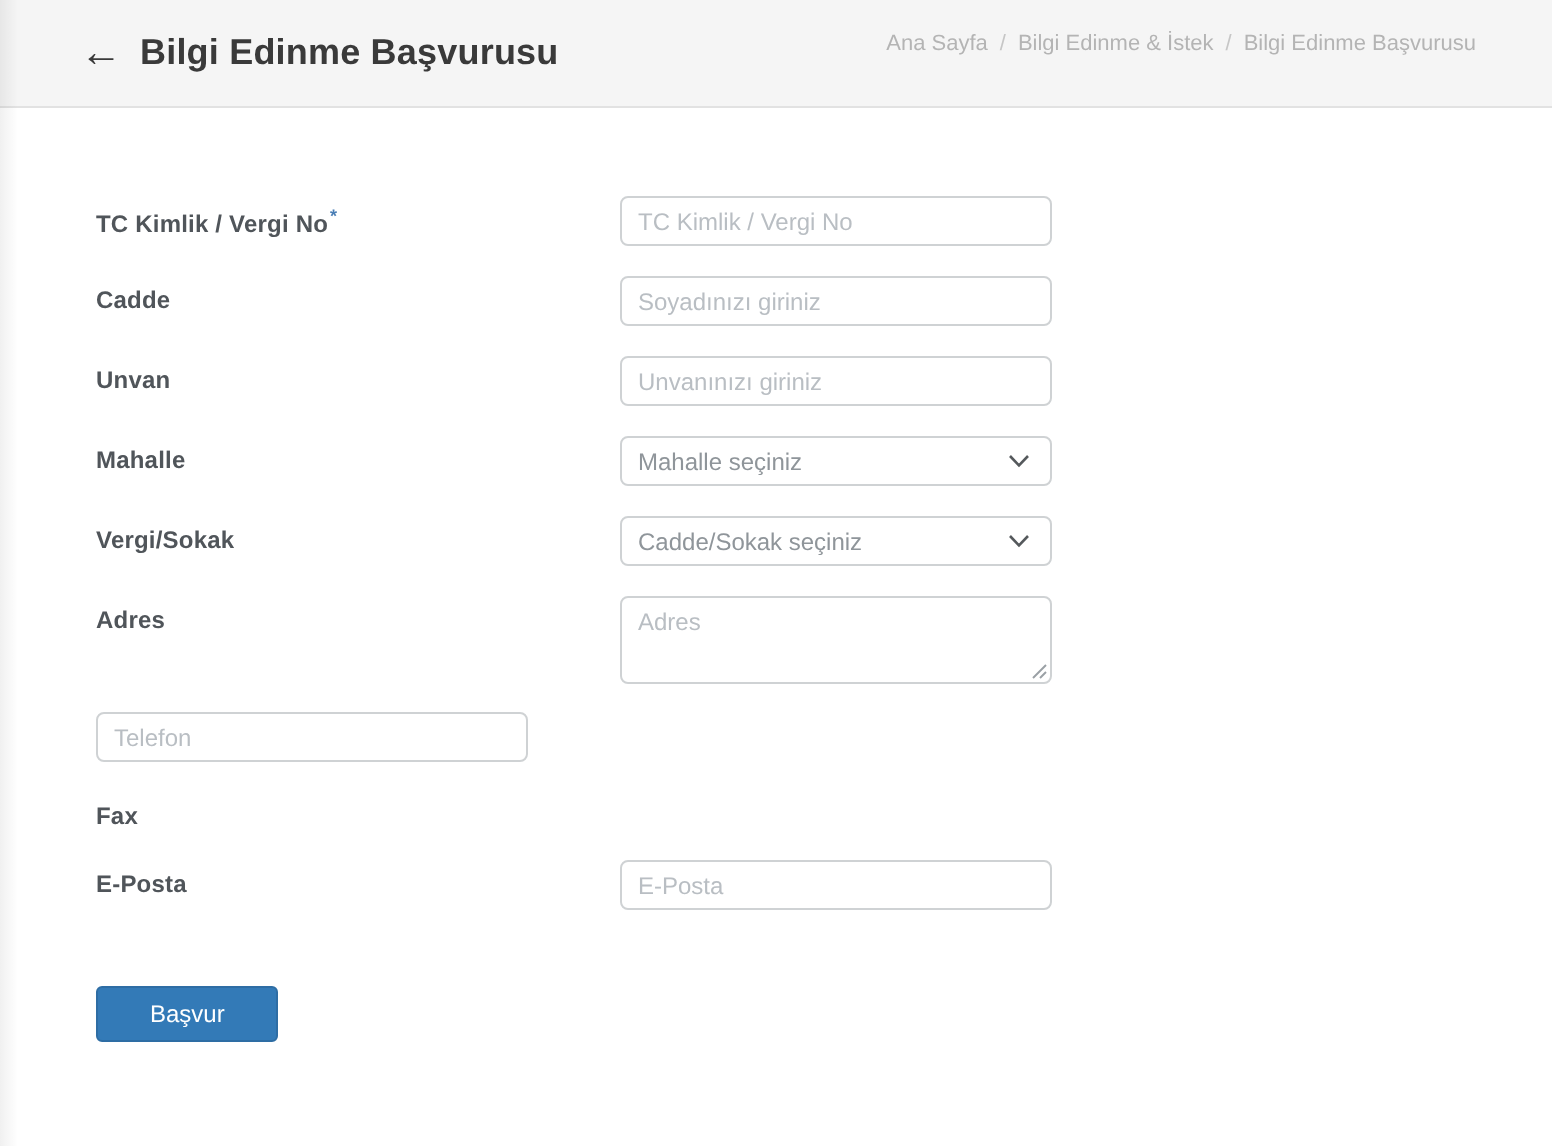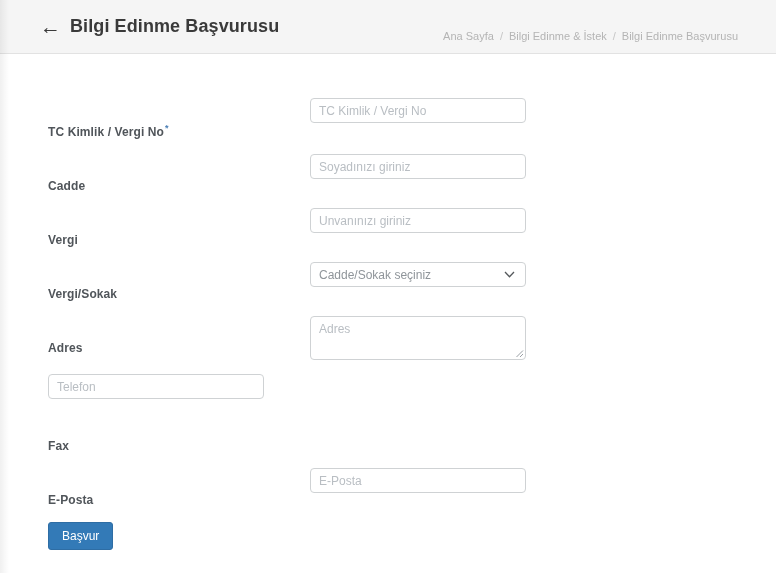--- a/index.html
+++ b/index.html
@@ -30,34 +30,34 @@
   }
   .back {
     font-size: 21px; color: #3a3a3a; cursor: pointer;
     line-height: 1; margin-right: 9px; font-weight: 400;
   }
   .title {
     font-size: 18px; font-weight: 600; color: #3a3a3a;
     letter-spacing: 0.1px;
   }
   .crumbs {
-    position: absolute; right: 38px; top: 30px;
+    position: absolute; right: 38px; top: 16px;
     font-size: 11px; color: #b4b4b4; white-space: nowrap;
   }
   .crumb { color: #b4b4b4; cursor: pointer; }
   .crumb.current { cursor: default; }
   .sep { color: #c6c6c6; margin: 0 6px; }
 
   
   .form { padding: 44px 0 0 48px; }
   .row { display: flex; margin-bottom: 15px; }
   .lbl {
     width: 262px; flex: 0 0 262px;
     font-size: 12px; font-weight: 700; color: #50555a;
-    padding-top: 5px; letter-spacing: 0.1px; margin-top: 20px;
+    padding-top: 5px; letter-spacing: 0.1px;
   }
   .req {
     font-size: 9px; color: #4a7eb5; vertical-align: super;
     margin-left: 1px; font-weight: 700;
   }
   .inp {
     width: 216px; height: 25px;
     border: 1px solid #cfd2d4; border-radius: 4px;
     padding: 0 8px; font-size: 12px; color: #555;
     font-family: "Liberation Sans", sans-serif;
@@ -79,24 +79,24 @@
     border: 1px solid #cfd2d4; border-radius: 4px;
     padding: 5px 8px; font-size: 12px; color: #555;
     font-family: "Liberation Sans", sans-serif;
     resize: none; outline: none; display: block; background: #fff;
   }
   .ta::placeholder { color: #b9bec3; opacity: 1; }
   .ta-row { margin-bottom: 14px; }
   .resize-handle { position: absolute; right: 2px; bottom: 2px; cursor: nwse-resize; }
 
   .btn {
-    margin-top: 0;
+    margin-top: 23px;
     background: #337ab7; border: 1px solid #2e6da4; border-radius: 3px;
     color: #ffffff; font-size: 12px; font-weight: 400;
-    padding: 6px 13px; cursor: pointer;
+    padding: 6px 26px; cursor: pointer;
     font-family: "Liberation Sans", sans-serif;
   }
 </style>
 </head>
 <body>
 
 <div class="page">
   <div class="edge-shadow"></div>
 
   <div class="header">
@@ -114,24 +114,35 @@
       <input class="inp" type="text" placeholder="TC Kimlik / Vergi No" style="">
     </div>
 
 
     <div class="row">
       <label class="lbl"><span>Cadde</span></label>
       <input class="inp" type="text" placeholder="Soyadınızı giriniz" style="">
     </div>
 
     <div class="row">
-      <label class="lbl"><span>Vergi</span></label>
+      <label class="lbl"><span>Unvan</span></label>
       <input class="inp" type="text" placeholder="Unvanınızı giriniz" style="">
     </div>
 
+    <div class="row">
+      <label class="lbl"><span>Mahalle</span></label>
+      <div class="sel">
+        <span class="sel-text">Mahalle seçiniz</span>
+        <span class="chev">
+          <svg width="11" height="7" viewBox="0 0 11 7">
+              <polyline points="1,1 5.5,5.7 10,1" fill="none" stroke="#55595c" stroke-width="1.3"></polyline>
+            </svg>
+        </span>
+      </div>
+    </div>
 
     <div class="row">
       <label class="lbl"><span>Vergi/Sokak</span></label>
       <div class="sel">
         <span class="sel-text">Cadde/Sokak seçiniz</span>
         <span class="chev">
           <svg width="11" height="7" viewBox="0 0 11 7">
               <polyline points="1,1 5.5,5.7 10,1" fill="none" stroke="#55595c" stroke-width="1.3"></polyline>
             </svg>
         </span>

